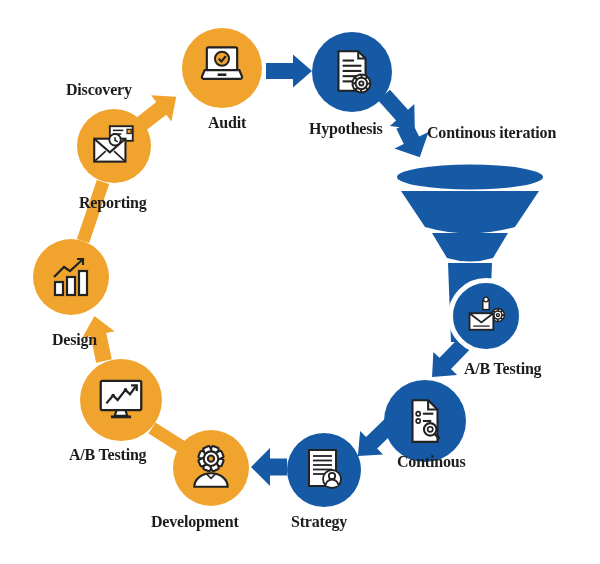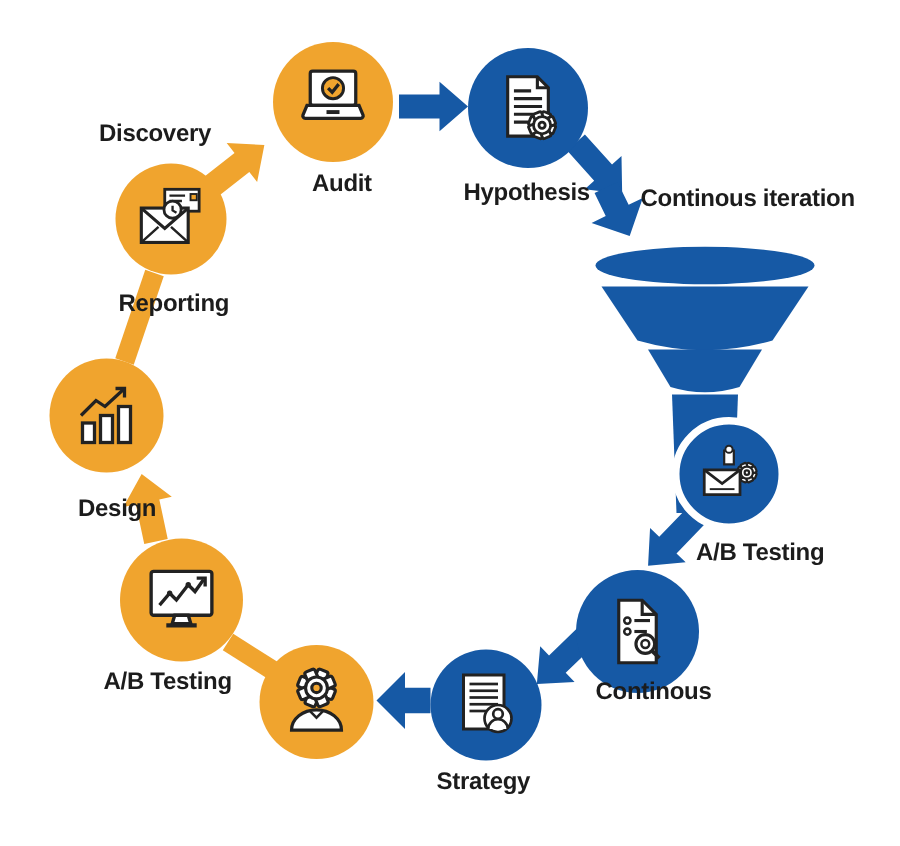--- a/index.html
+++ b/index.html
@@ -4,21 +4,21 @@
 <style>
   :root{
     --orange:#F0A42E;
     --blue:#1659A5;
     --label:#1c1c1c;
     --bg:#ffffff;
   }
   html,body{margin:0;padding:0;background:var(--bg);}
   .canvas{
     position:relative;width:600px;height:564px;background:var(--bg);
-    font-family:Liberation Sans, sans-serif;overflow:hidden;
+    font-family:Liberation Serif, serif;overflow:hidden;
   }
   .underlay{position:absolute;left:0;top:0;z-index:1;}
   .fill-blue{fill:var(--blue);}
   .fill-orange{fill:var(--orange);}
   .stroke-orange{stroke:var(--orange);}
   .node{
     position:absolute;border-radius:50%;z-index:2;
     display:flex;align-items:center;justify-content:center;
   }
   .node.orange{background:var(--orange);}
@@ -201,17 +201,18 @@
     </svg>
   </div>
 
   <div class="lbl" style="left:66px;top:81px;">Discovery</div>
   <div class="lbl" style="left:208px;top:114px;">Audit</div>
   <div class="lbl" style="left:427px;top:124px;">Continous iteration</div>
   <div class="lbl" style="left:309px;top:120px;">Hypothesis</div>
   <div class="lbl" style="left:464px;top:360px;">A/B Testing</div>
   <div class="lbl" style="left:397px;top:453px;">Continous</div>
   <div class="lbl" style="left:291px;top:513px;">Strategy</div>
+  <div class="lbl" style="left:151px;top:513px;">Development</div>
   <div class="lbl" style="left:69px;top:446px;">A/B Testing</div>
   <div class="lbl" style="left:52px;top:331px;">Design</div>
   <div class="lbl" style="left:79px;top:194px;">Reporting</div>
 
 </div>
 
 </body></html>

